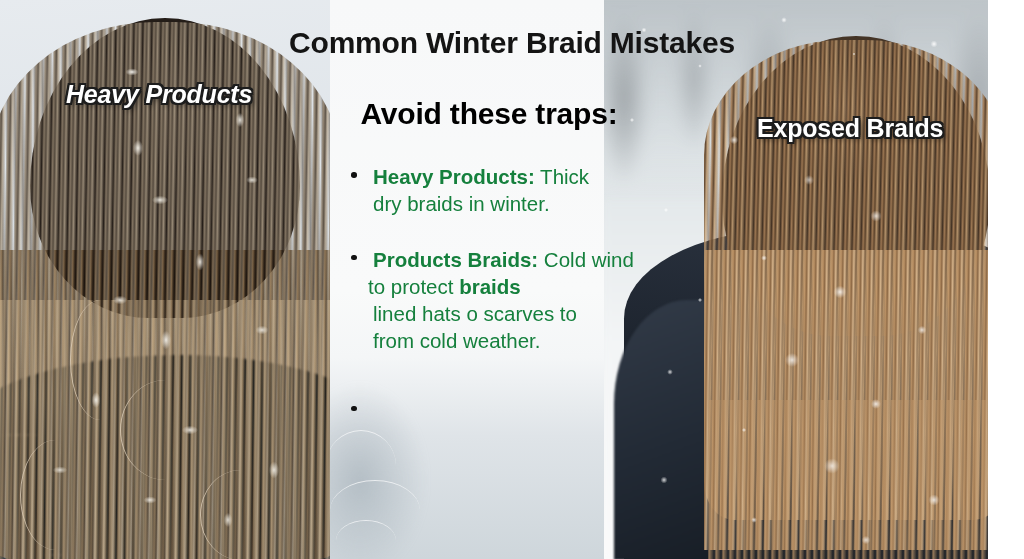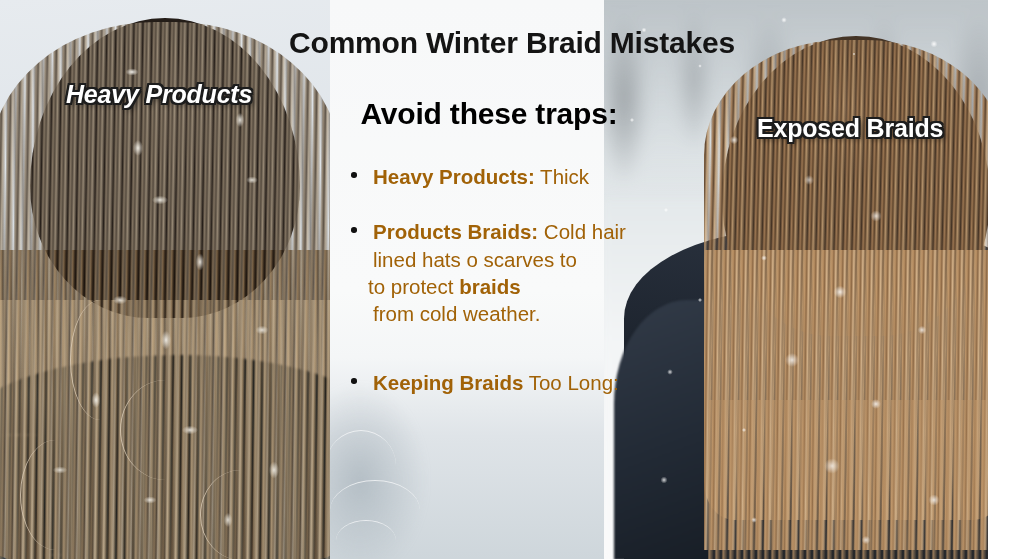--- a/index.html
+++ b/index.html
@@ -325,21 +325,21 @@
   }
   .label-left  { left: 66px;  top: 80px; font-style: italic; }
   .label-right { left: 757px; top: 82px; margin-top: 32px; }
 
   
   .bullets {
     position: absolute;
     left: 348px; top: 163px;
     width: 430px;
     font-size: 20.5px;
-    color: #a16207;
+    color: #15803d;
   }
   .bullet-item {
     position: relative;
     margin-bottom: 22px;
   }
   .bullet-item .dot {
     position: absolute;
     left: 3px; top: 9px;
     width: 5.5px; height: 5.5px;
     background: #111111;
@@ -403,35 +403,35 @@
     <div class="photo-label label-left">Heavy Products</div>
 
     <div class="photo-label label-right">Exposed Braids</div>
 
     <div class="bullets">
 
       <div class="bullet-item">
         <span class="dot"></span>
         <div class="bullet-lines">
           <div class="bline"><b>Heavy Products:</b><span> Thick</span></div>
+          <div class="bline">dry braids in winter.</div>
         </div>
       </div>
 
       <div class="bullet-item" style="margin-top:28px;">
         <span class="dot"></span>
         <div class="bullet-lines">
-          <div class="bline"><b>Products Braids:</b><span> Cold hair</span></div>
+          <div class="bline"><b>Products Braids:</b><span> Cold wind</span></div>
+          <div class="bline indent-neg"><span>to protect </span><b>braids</b></div>
           <div class="bline">lined hats o scarves to</div>
-          <div class="bline indent-neg"><span>to protect </span><b>braids</b></div>
           <div class="bline indent-pos">from cold weather.</div>
         </div>
       </div>
 
       <div class="bullet-item gap-before">
         <span class="dot"></span>
         <div class="bullet-lines">
-          <div class="bline"><b>Keeping Braids</b><span> Too Long:</span></div>
         </div>
       </div>
 
     </div>
   </div>
 </div>
 
 </body></html>

